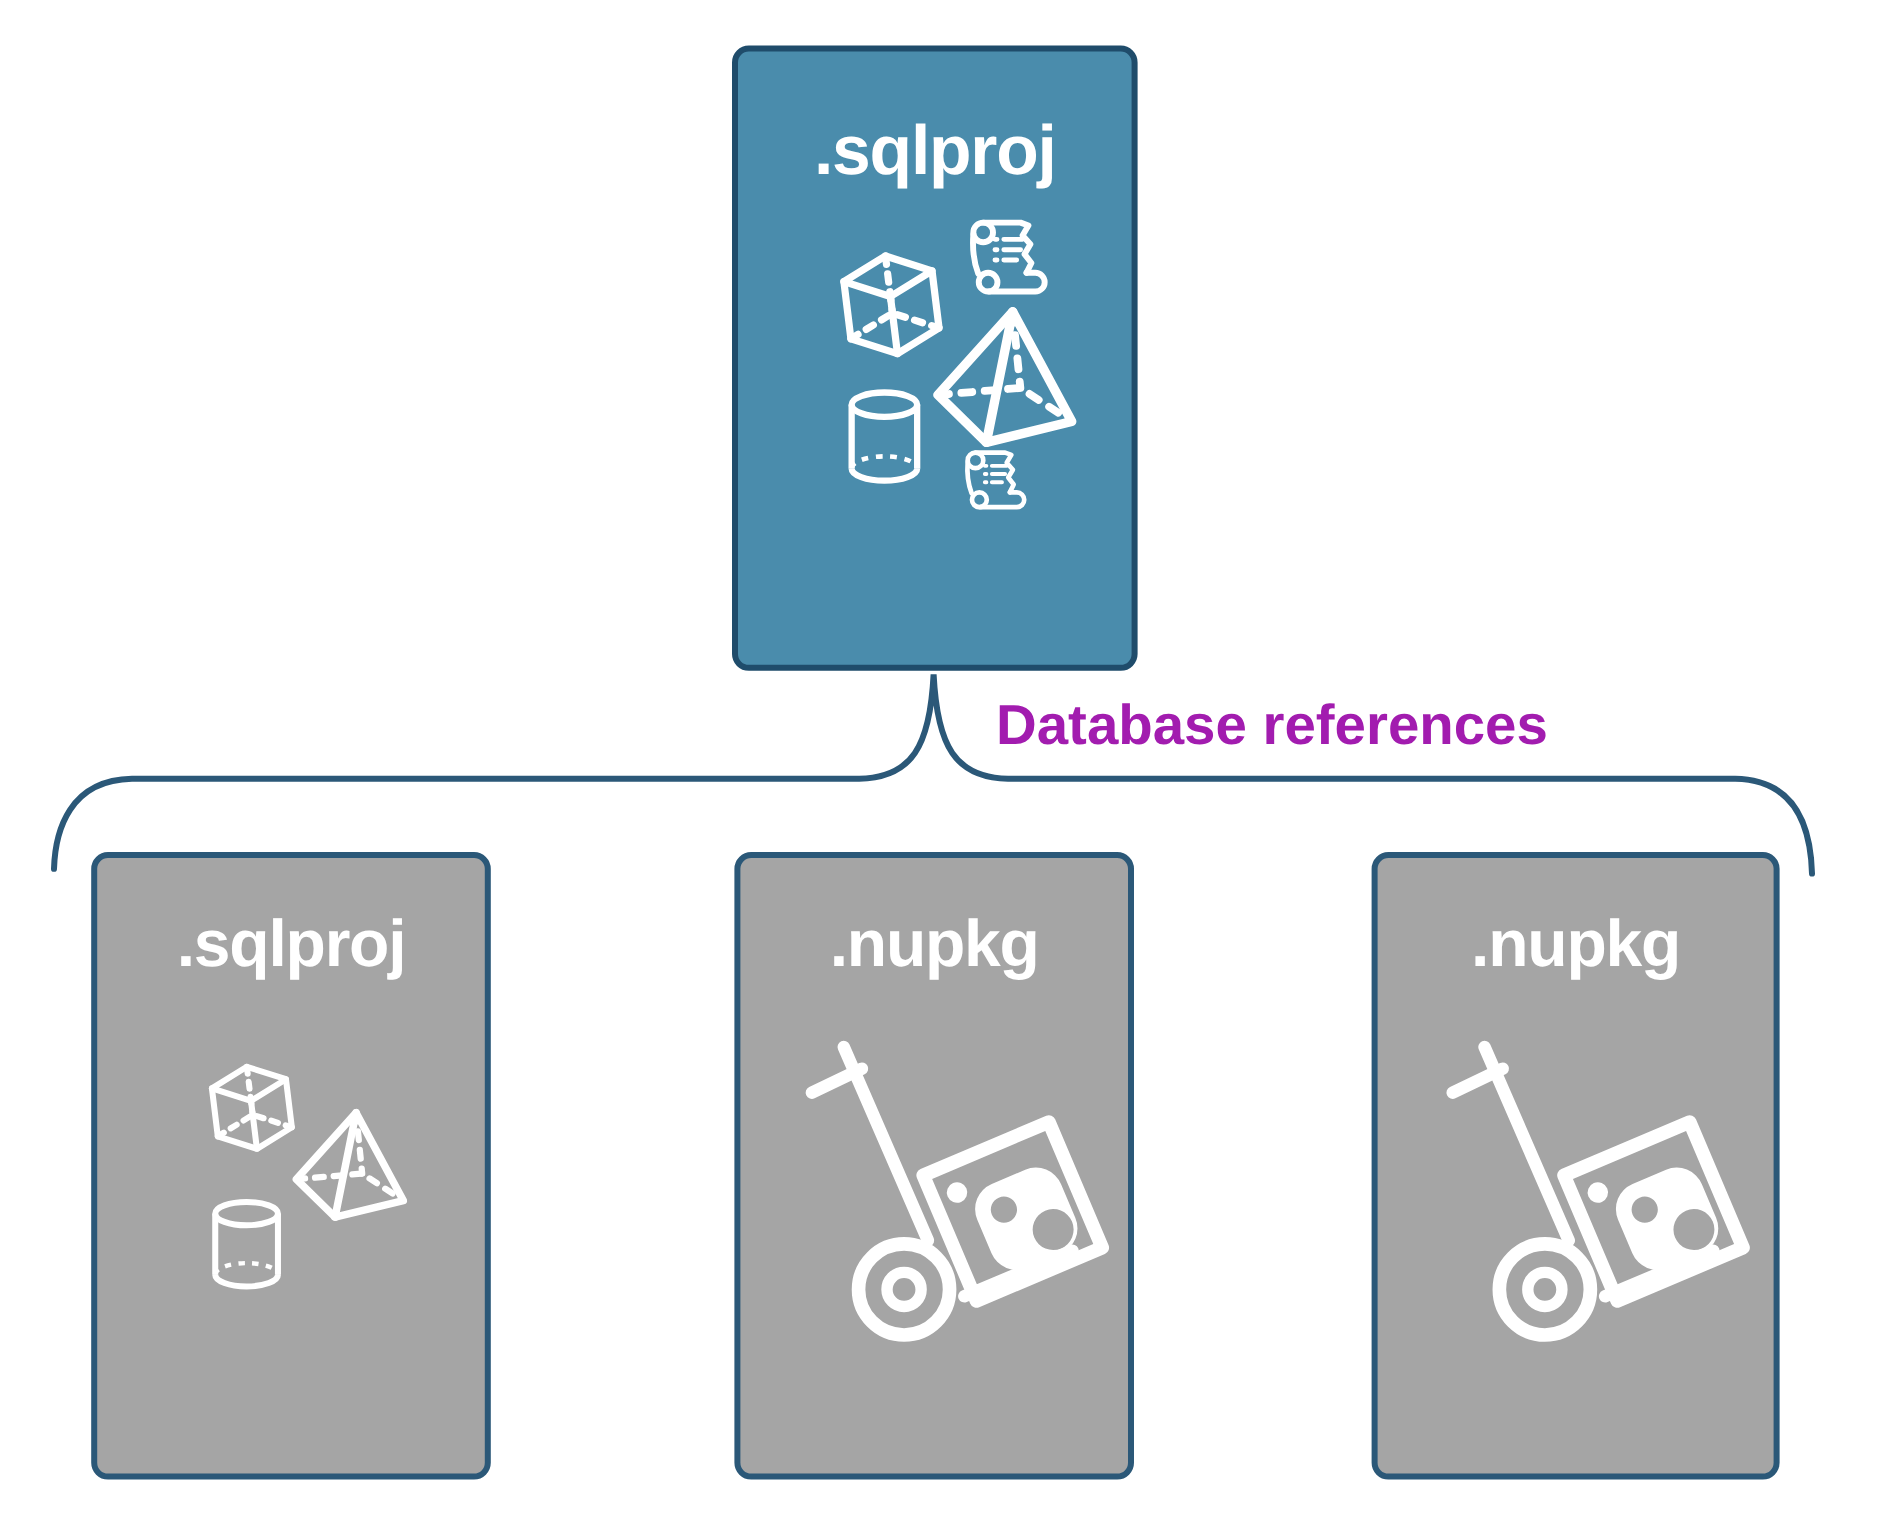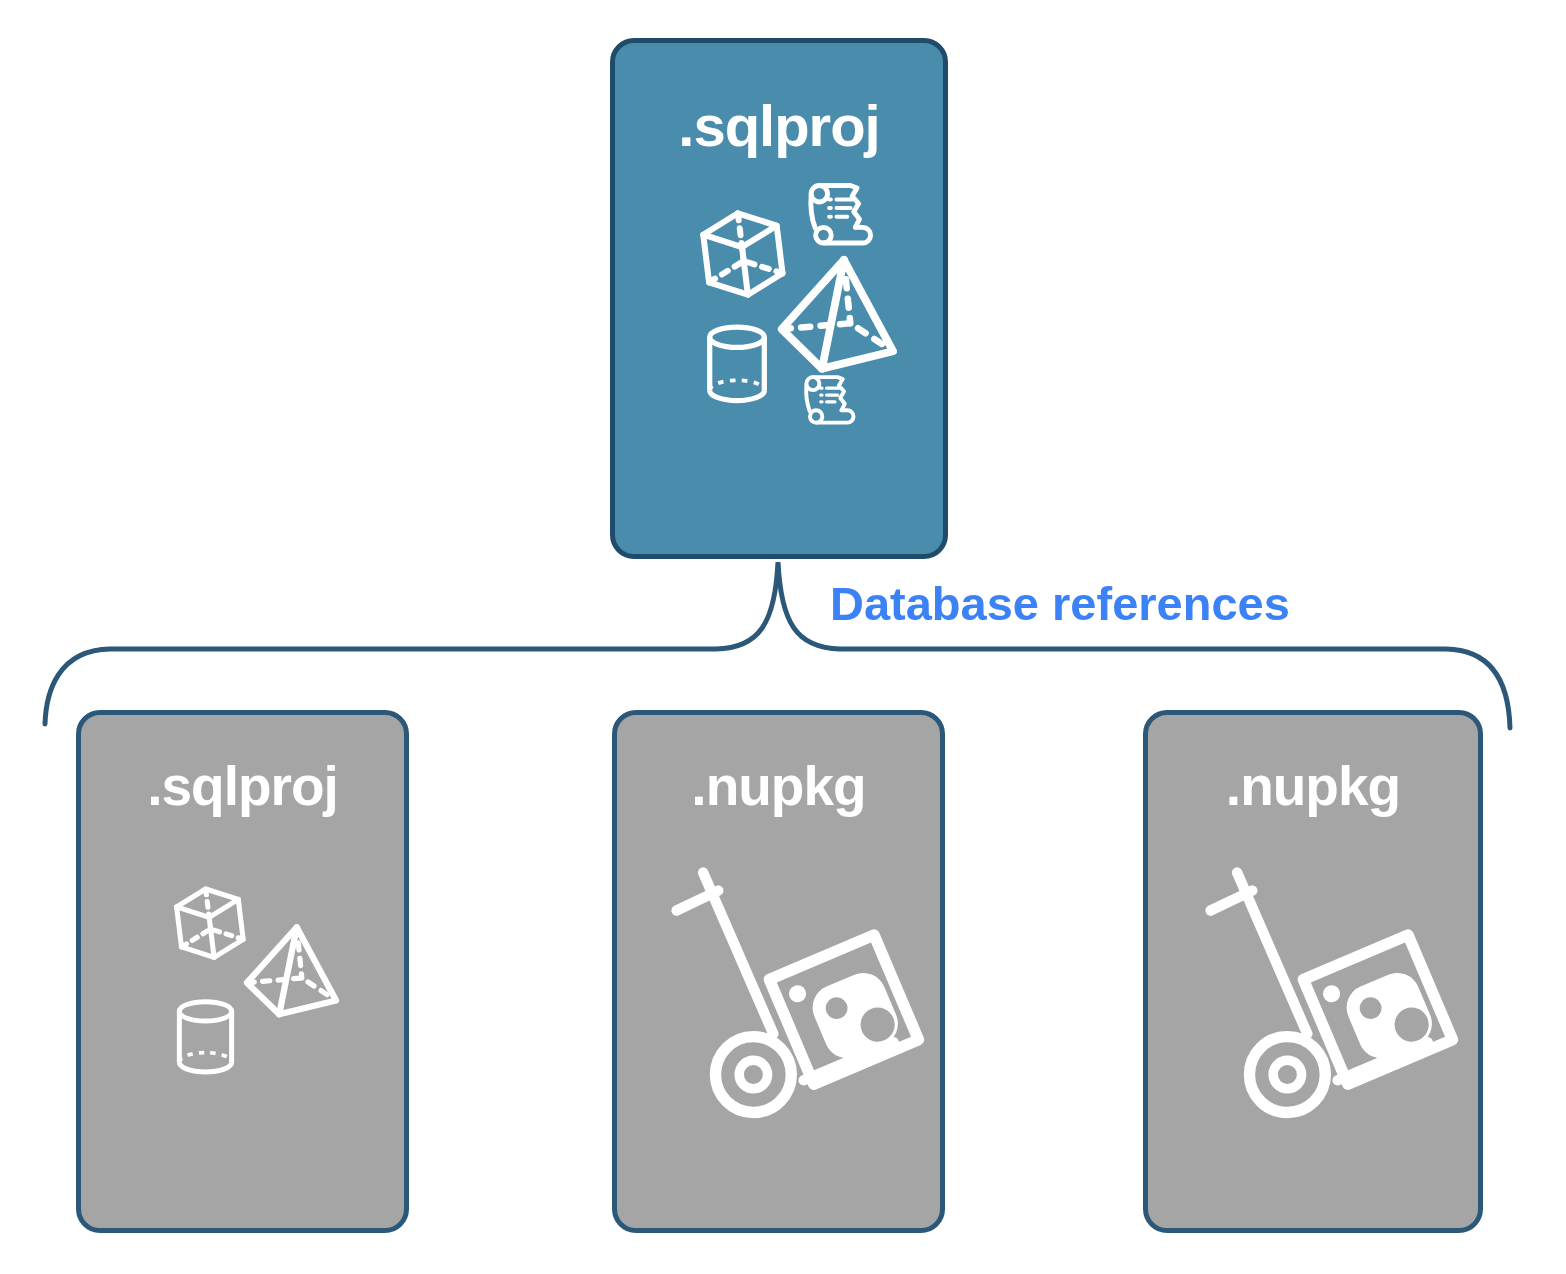--- a/index.html
+++ b/index.html
@@ -2,38 +2,38 @@
 <html><head>
 <meta charset="utf-8">
 <style>
   html,body { margin:0; padding:0; background:#ffffff; }
   .canvas {
     position:relative; width:1566px; height:1274px; background:#ffffff;
     font-family:"Liberation Sans", sans-serif; overflow:hidden;
   }
   .node {
     position:absolute; box-sizing:border-box;
-    border:5px solid #2B5878; border-radius:24px;
+    border:5px solid #2B5878; border-radius:14px;
   }
   .node-main { left:610px; top:38px; width:338px; height:521px; background:#4A8CAC; border-color:#1F4C6B; }
   .node-child { background:#A5A5A5; top:710px; width:333px; height:523px; }
   #child-0 { left:76px; }
   #child-1 { left:612px; }
   #child-2 { left:1143px; width:340px; }
   .node-title {
     position:absolute; left:0; right:0; text-align:center;
     color:#ffffff; font-weight:bold; line-height:1; letter-spacing:-1px;
   }
   .node-main  .node-title { top:54px; font-size:58px; }
   .node-child .node-title { top:44px; font-size:55px; }
   .icon { position:absolute; }
   .brace { position:absolute; left:0; top:0; }
   .connector-label {
     position:absolute; left:830px; top:580px;
-    font-size:47px; font-weight:bold; color:#3b82f6; line-height:1; white-space:nowrap;
+    font-size:47px; font-weight:bold; color:#a21caf; line-height:1; white-space:nowrap;
   }
 </style>
 </head>
 <body>
 
 <svg width="0" height="0" style="position:absolute" aria-hidden="true">
   <defs>
     <symbol id="icon-cube" viewBox="0 0 100 100">
       <g transform="rotate(-7 50 50)" fill="none" stroke="#fff" stroke-width="6" stroke-linejoin="round" stroke-linecap="round">
         <path d="M50 8 L87 25 L50 42 L13 25 Z"></path>

